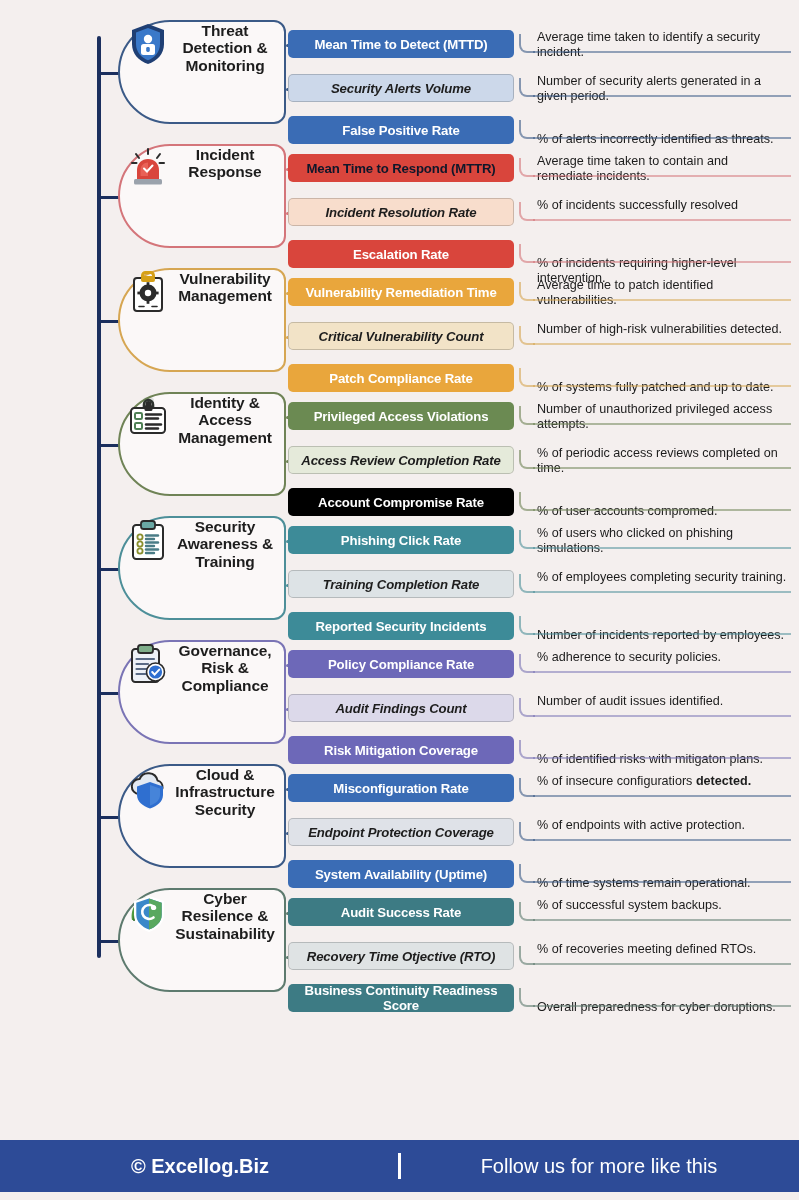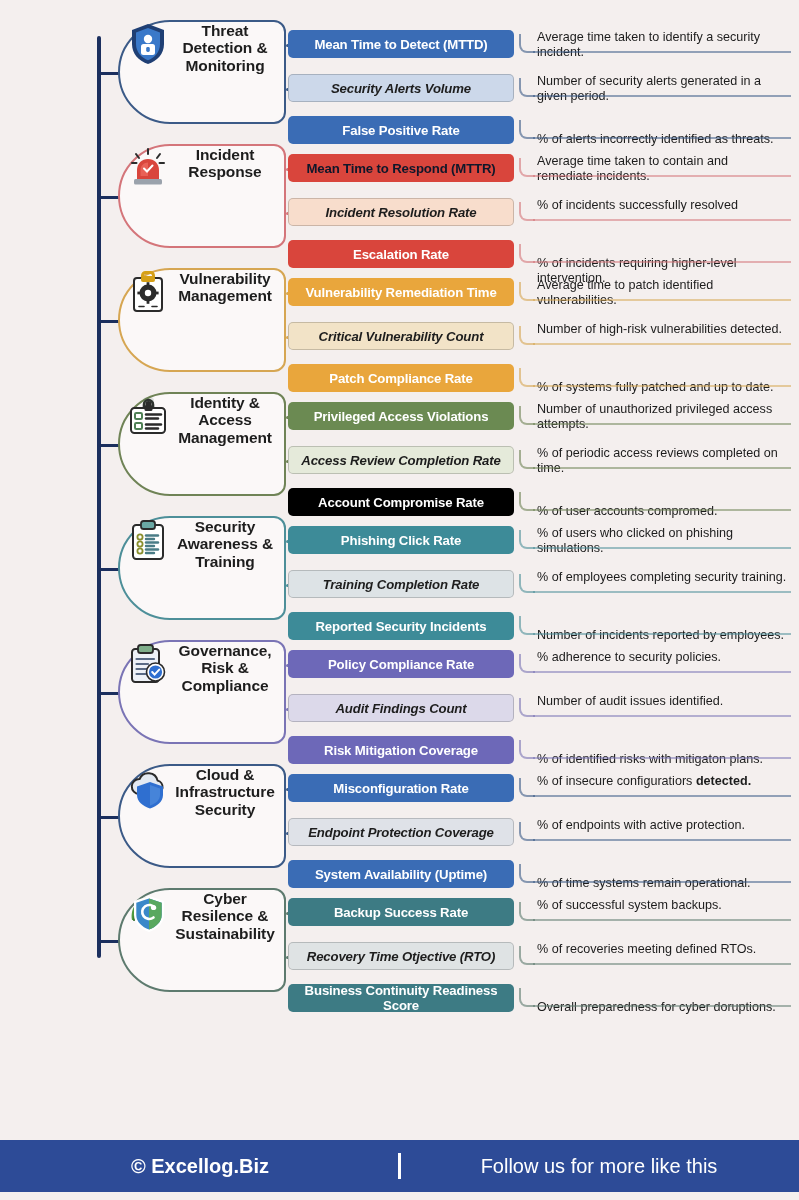--- a/index.html
+++ b/index.html
@@ -394,21 +394,21 @@
                 <path d="M21 8.5 L33.7 12.8 V25 C33.7 31.7 28.1 37 21 39.6 C13.9 37 8.3 31.7 8.3 25 V12.8 Z" fill="#3a88c9"></path>
                 <path d="M21 8.5 L33.7 12.8 V25 C33.7 31.7 28.1 37 21 39.6 Z" fill="#59a85f"></path>
                 <path d="M27 18 a7 7 0 1 0 -1.5 9.5" fill="none" stroke="#ffffff" stroke-width="2.6" stroke-linecap="round"></path>
                 <circle cx="25.5" cy="17.5" r="2.6" fill="#ffffff"></circle>
               </svg></span>
             <span class="catlabel">Cyber Resilence &amp; Sustainability</span>
           </div>
           <div class="stub r1" style="background:#5d7a6e"></div>
           <div class="stub r2" style="background:#5d7a6e"></div>
           <div class="metric m1" style="background:#3d7b84;color:#ffffff;border:none">
-            <span>Backup Success Rate</span>
+            <span>Audit Success Rate</span>
           </div>
           <div class="hook h1" style="border-color:#5d7a6e99"></div>
           <div class="desc d1">% of successful system backups.</div>
           <div class="uline u1" style="background:#5d7a6e88"></div>
           <div class="metric m2" style="background:#dfe3e4;color:#1d1d1d;border:1px solid rgba(0,0,0,.18)">
             <span>Recovery Time Otjective  (RTO)</span>
           </div>
           <div class="hook h2" style="border-color:#5d7a6e99"></div>
           <div class="desc d2">% of recoveries meeting defined RTOs.</div>
           <div class="uline u2" style="background:#5d7a6e88"></div>

